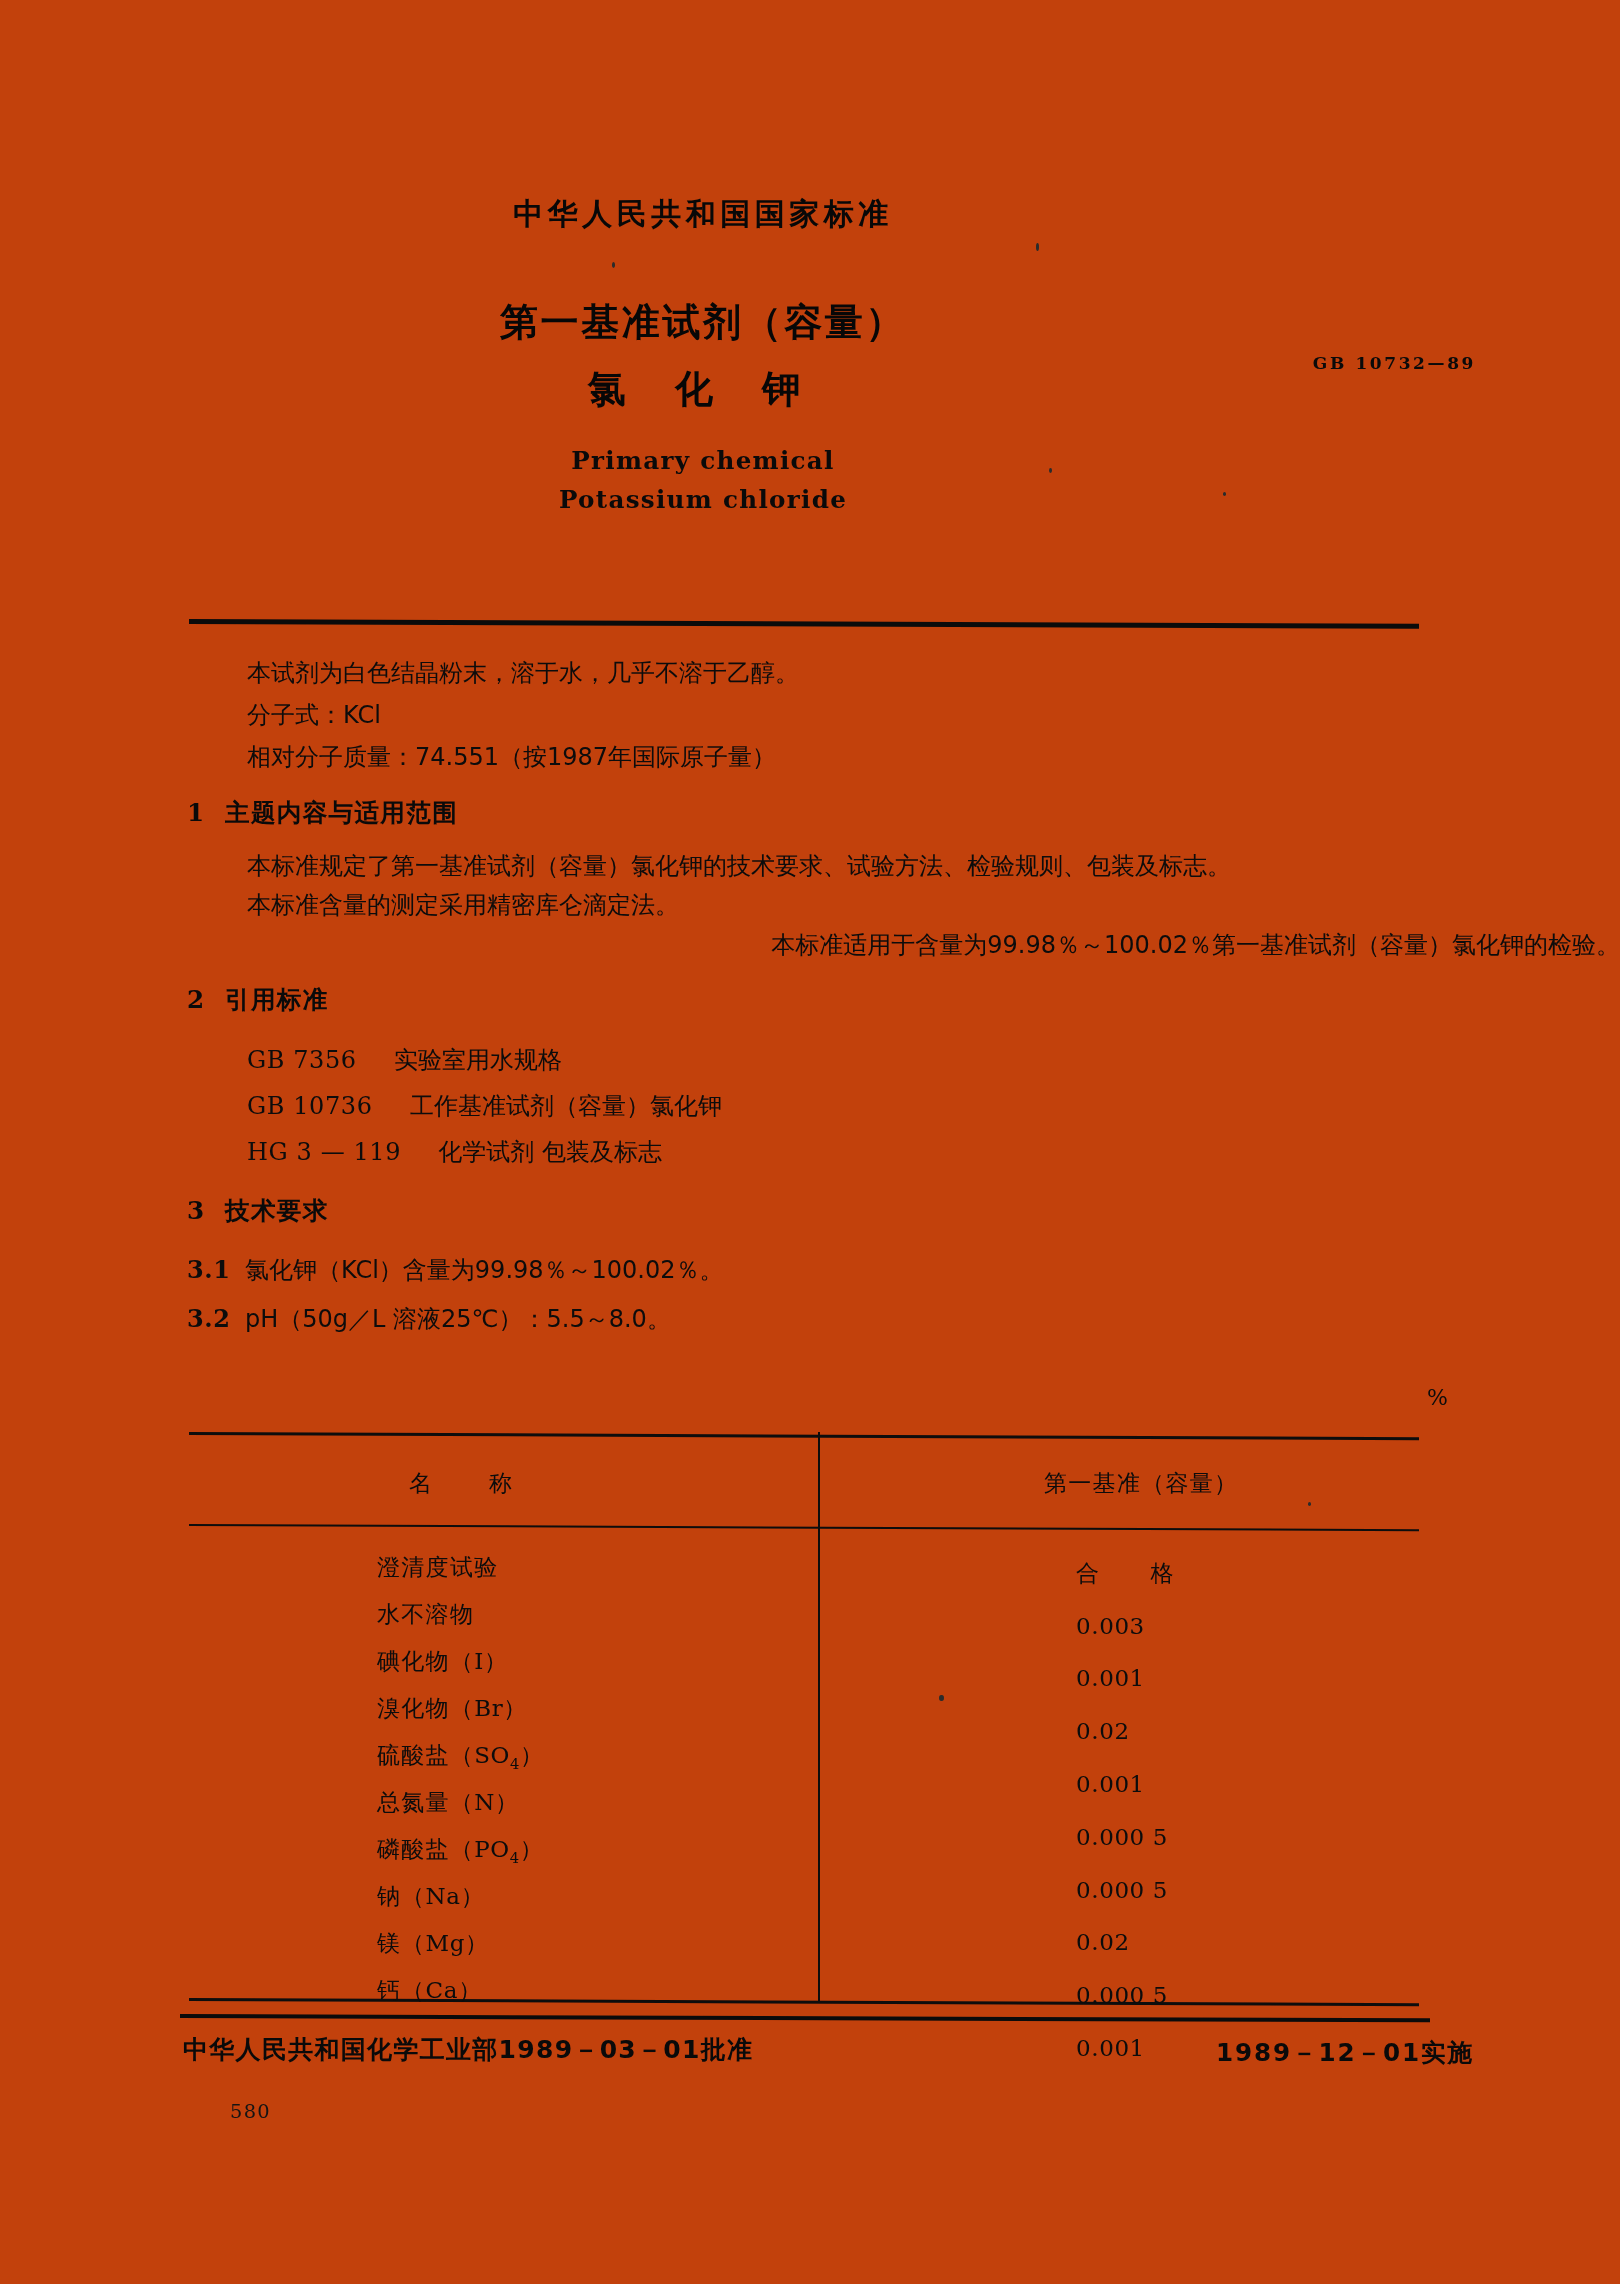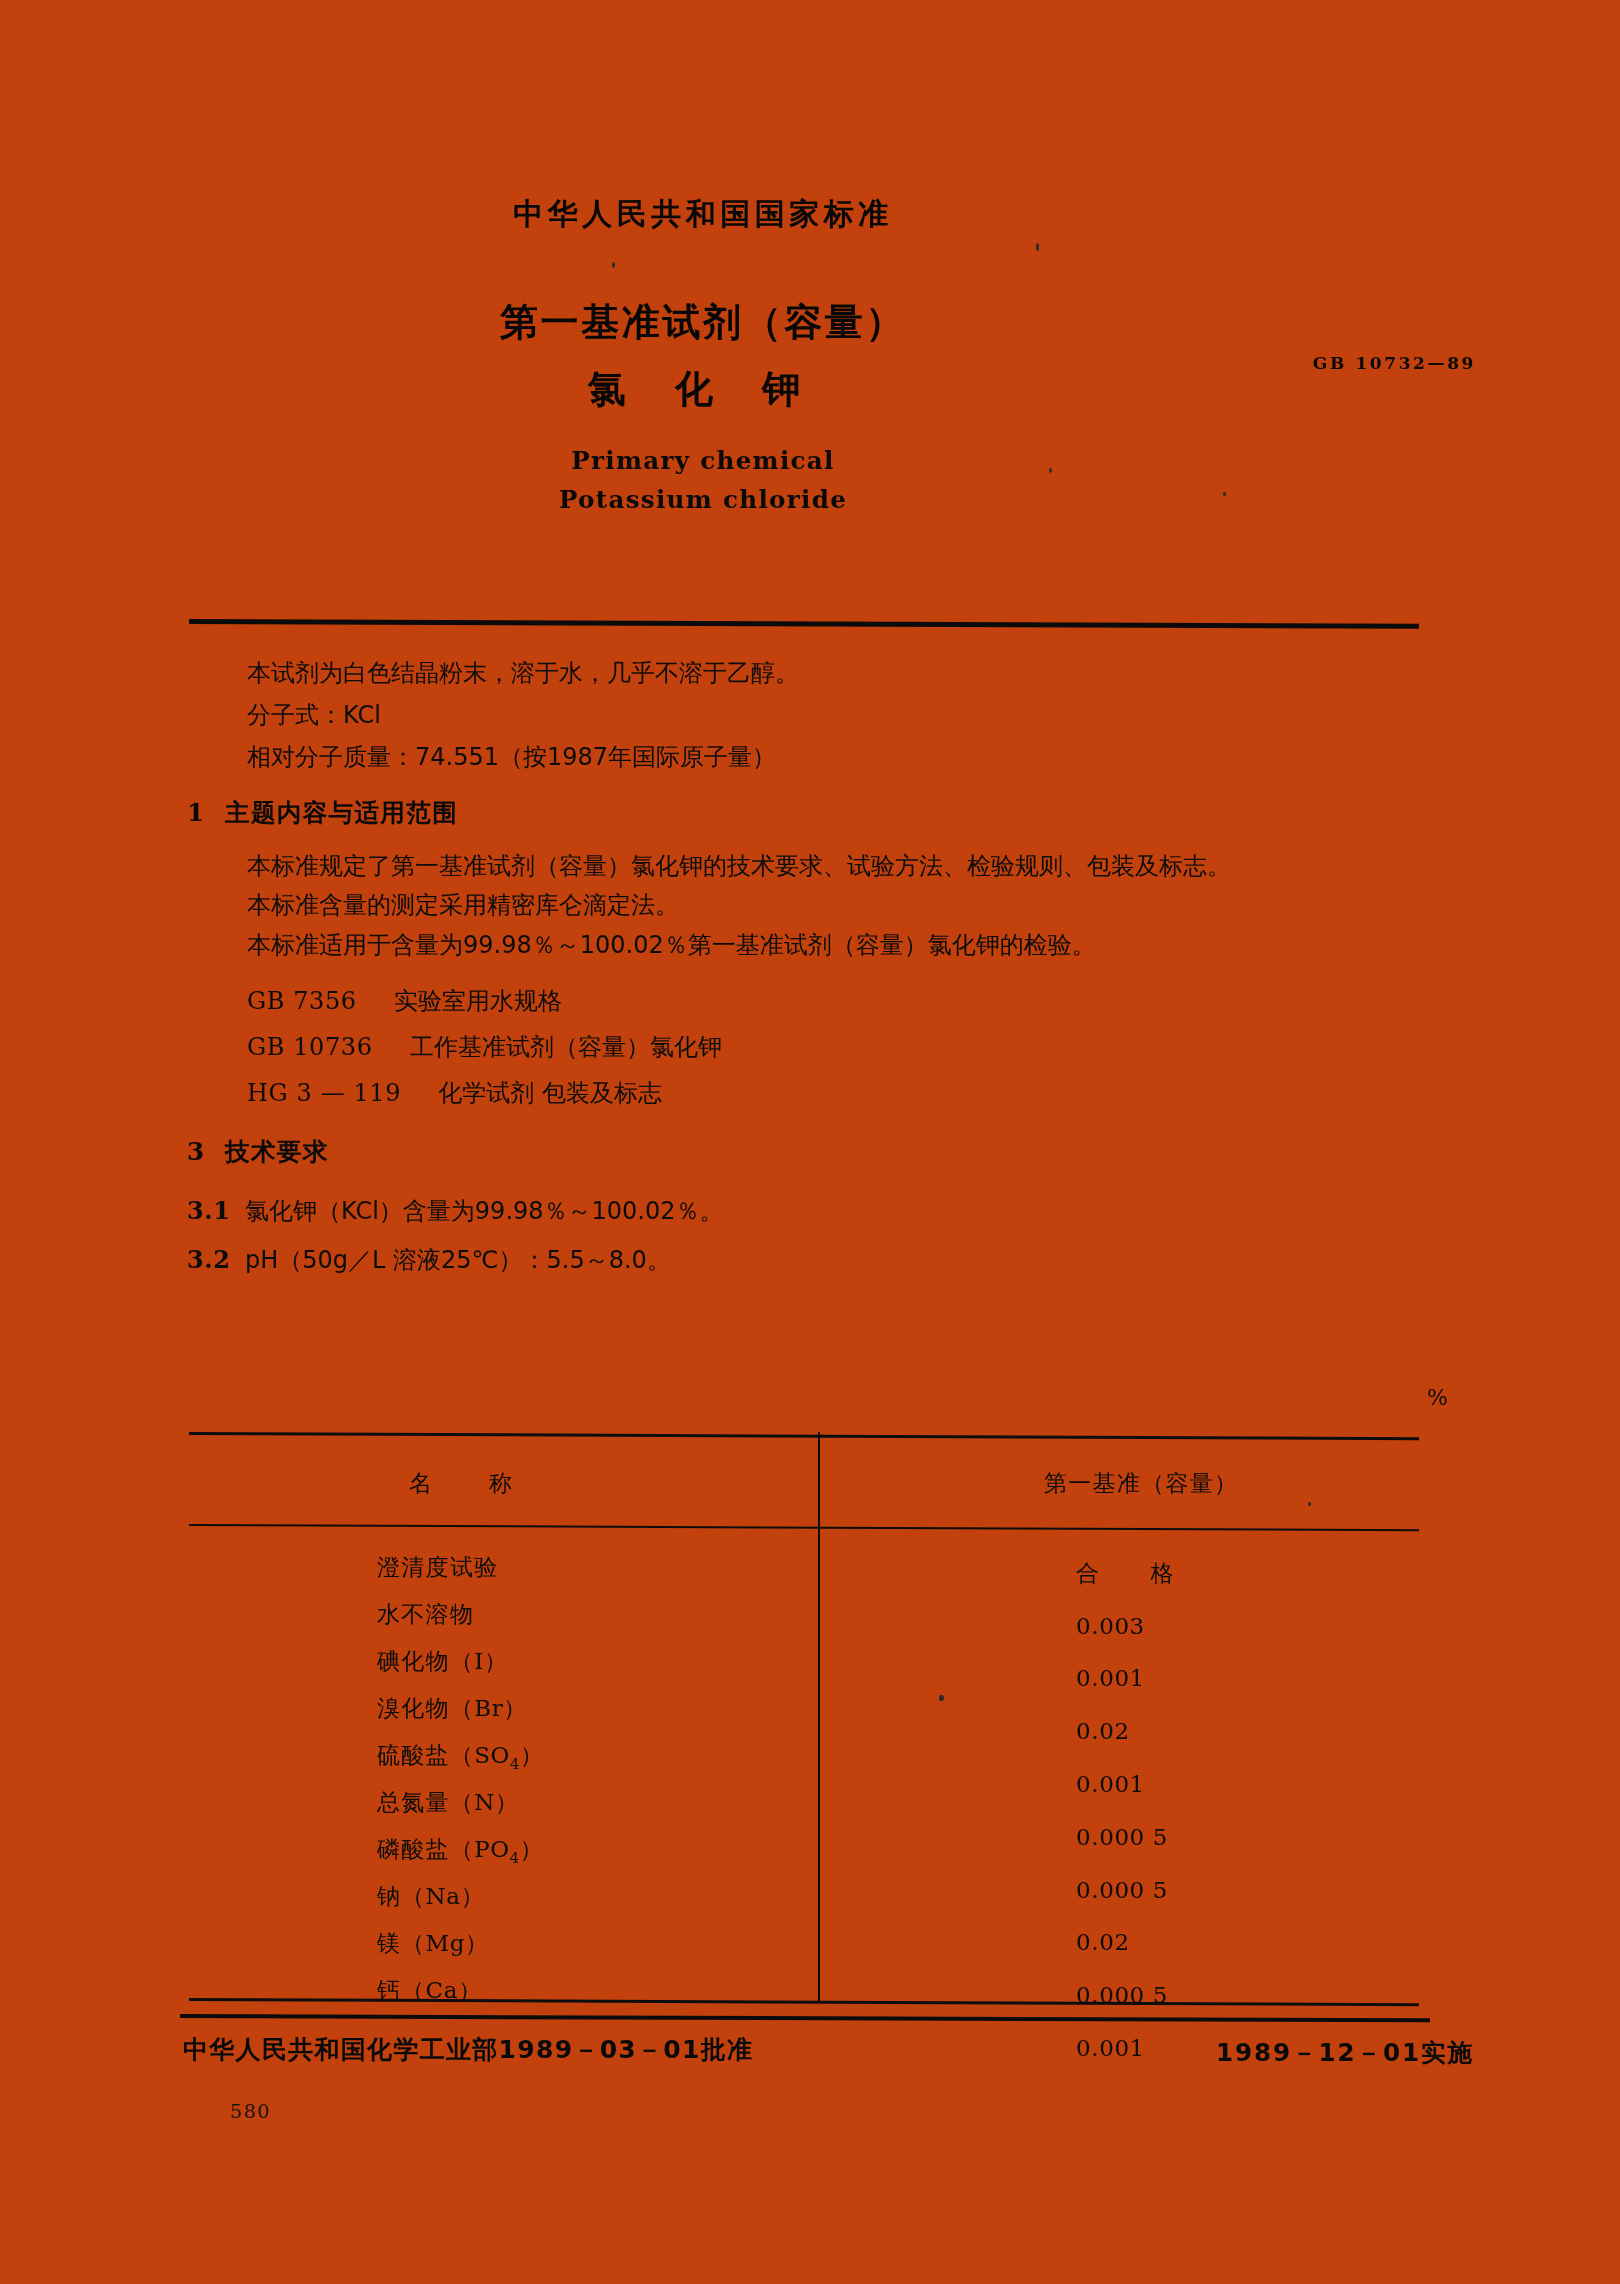--- a/index.html
+++ b/index.html
@@ -278,22 +278,25 @@
       <div class="para indent1">本试剂为白色结晶粉末，溶于水，几乎不溶于乙醇。</div>
       <div class="para indent1">分子式：KCl</div>
       <div class="para indent1">相对分子质量：74.551（按1987年国际原子量）</div>
     </div>
 
     <div class="sec-head" style="margin-top:27px;margin-left:187px;">
       <span class="sec-num">1</span><span class="sec-label">主题内容与适用范围</span>
     </div>
     <div class="para indent2" style="margin-top:24.6px;">本标准规定了第一基准试剂（容量）氯化钾的技术要求、试验方法、检验规则、包装及标志。</div>
     <div class="para indent2" style="margin-top:15.5px;">本标准含量的测定采用精密库仑滴定法。</div>
-    <div class="para indent2" style="margin-top:15.5px;">本标准适用于含量为99.98％～100.02％第一基准试剂（容量）氯化钾的检验。</div>
-
+    <div class="para indent2" style="margin-top:15.5px;text-align:right;">本标准适用于含量为99.98％～100.02％第一基准试剂（容量）氯化钾的检验。</div>
+
+    <div class="sec-head" style="margin-top:26px;margin-left:187px;">
+      <span class="sec-num">2</span><span class="sec-label">引用标准</span>
+    </div>
     <div class="ref-line" style="margin-top:28.5px;">
       <span class="ref-code">GB  7356</span>
       <span style="display:inline-block;width:22px;"></span>
       <span>实验室用水规格</span>
     </div>
     <div class="ref-line" style="margin-top:14.2px;">
       <span class="ref-code">GB  10736</span>
       <span style="display:inline-block;width:22px;"></span>
       <span>工作基准试剂（容量）氯化钾</span>
     </div>

